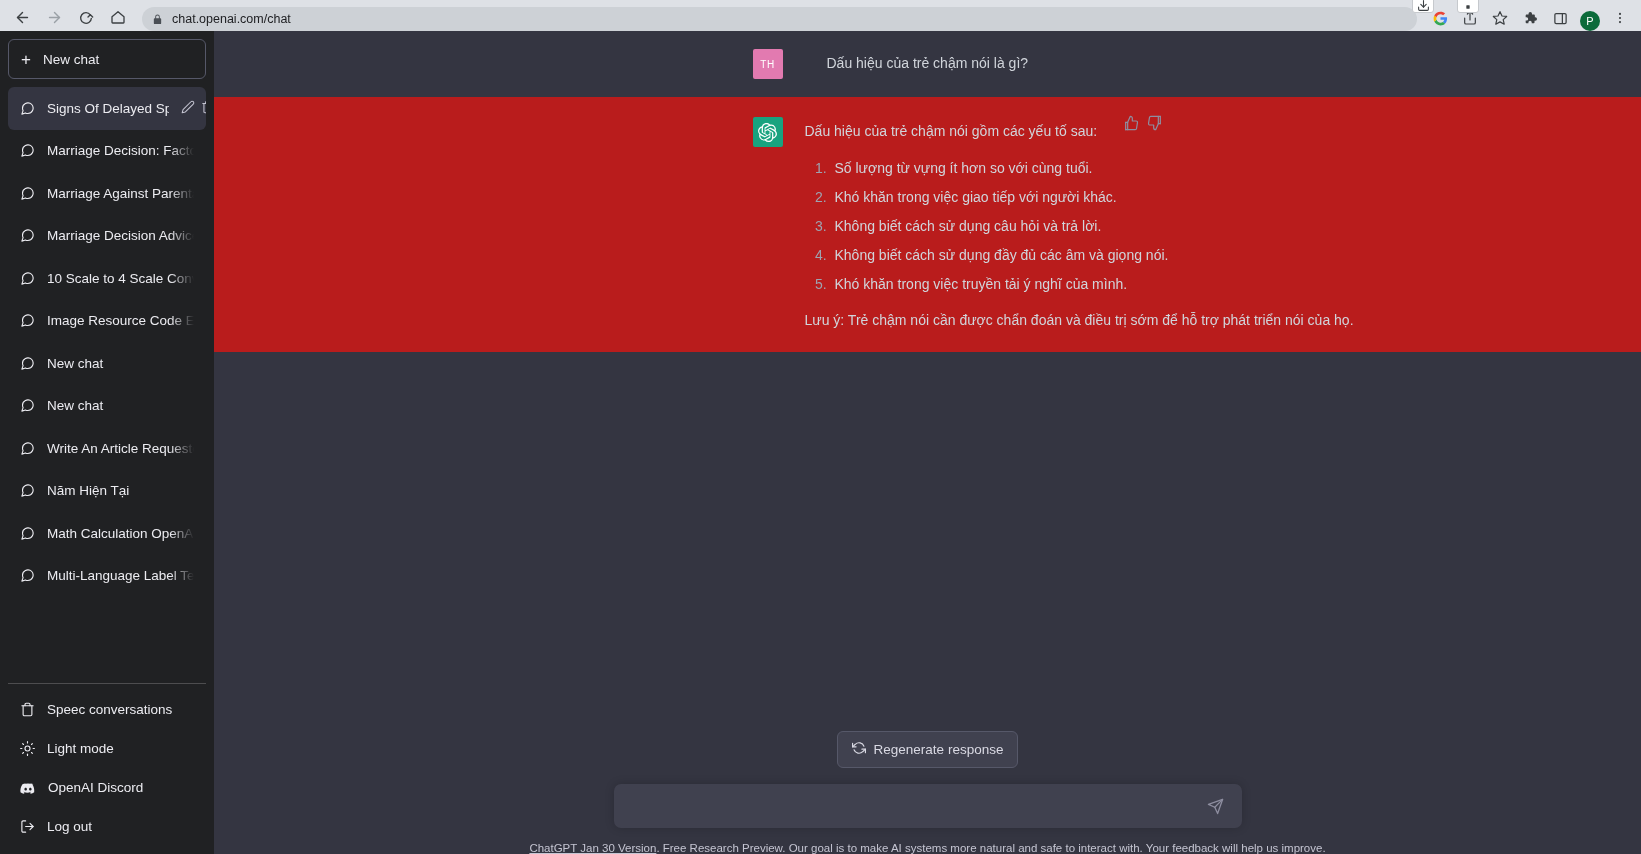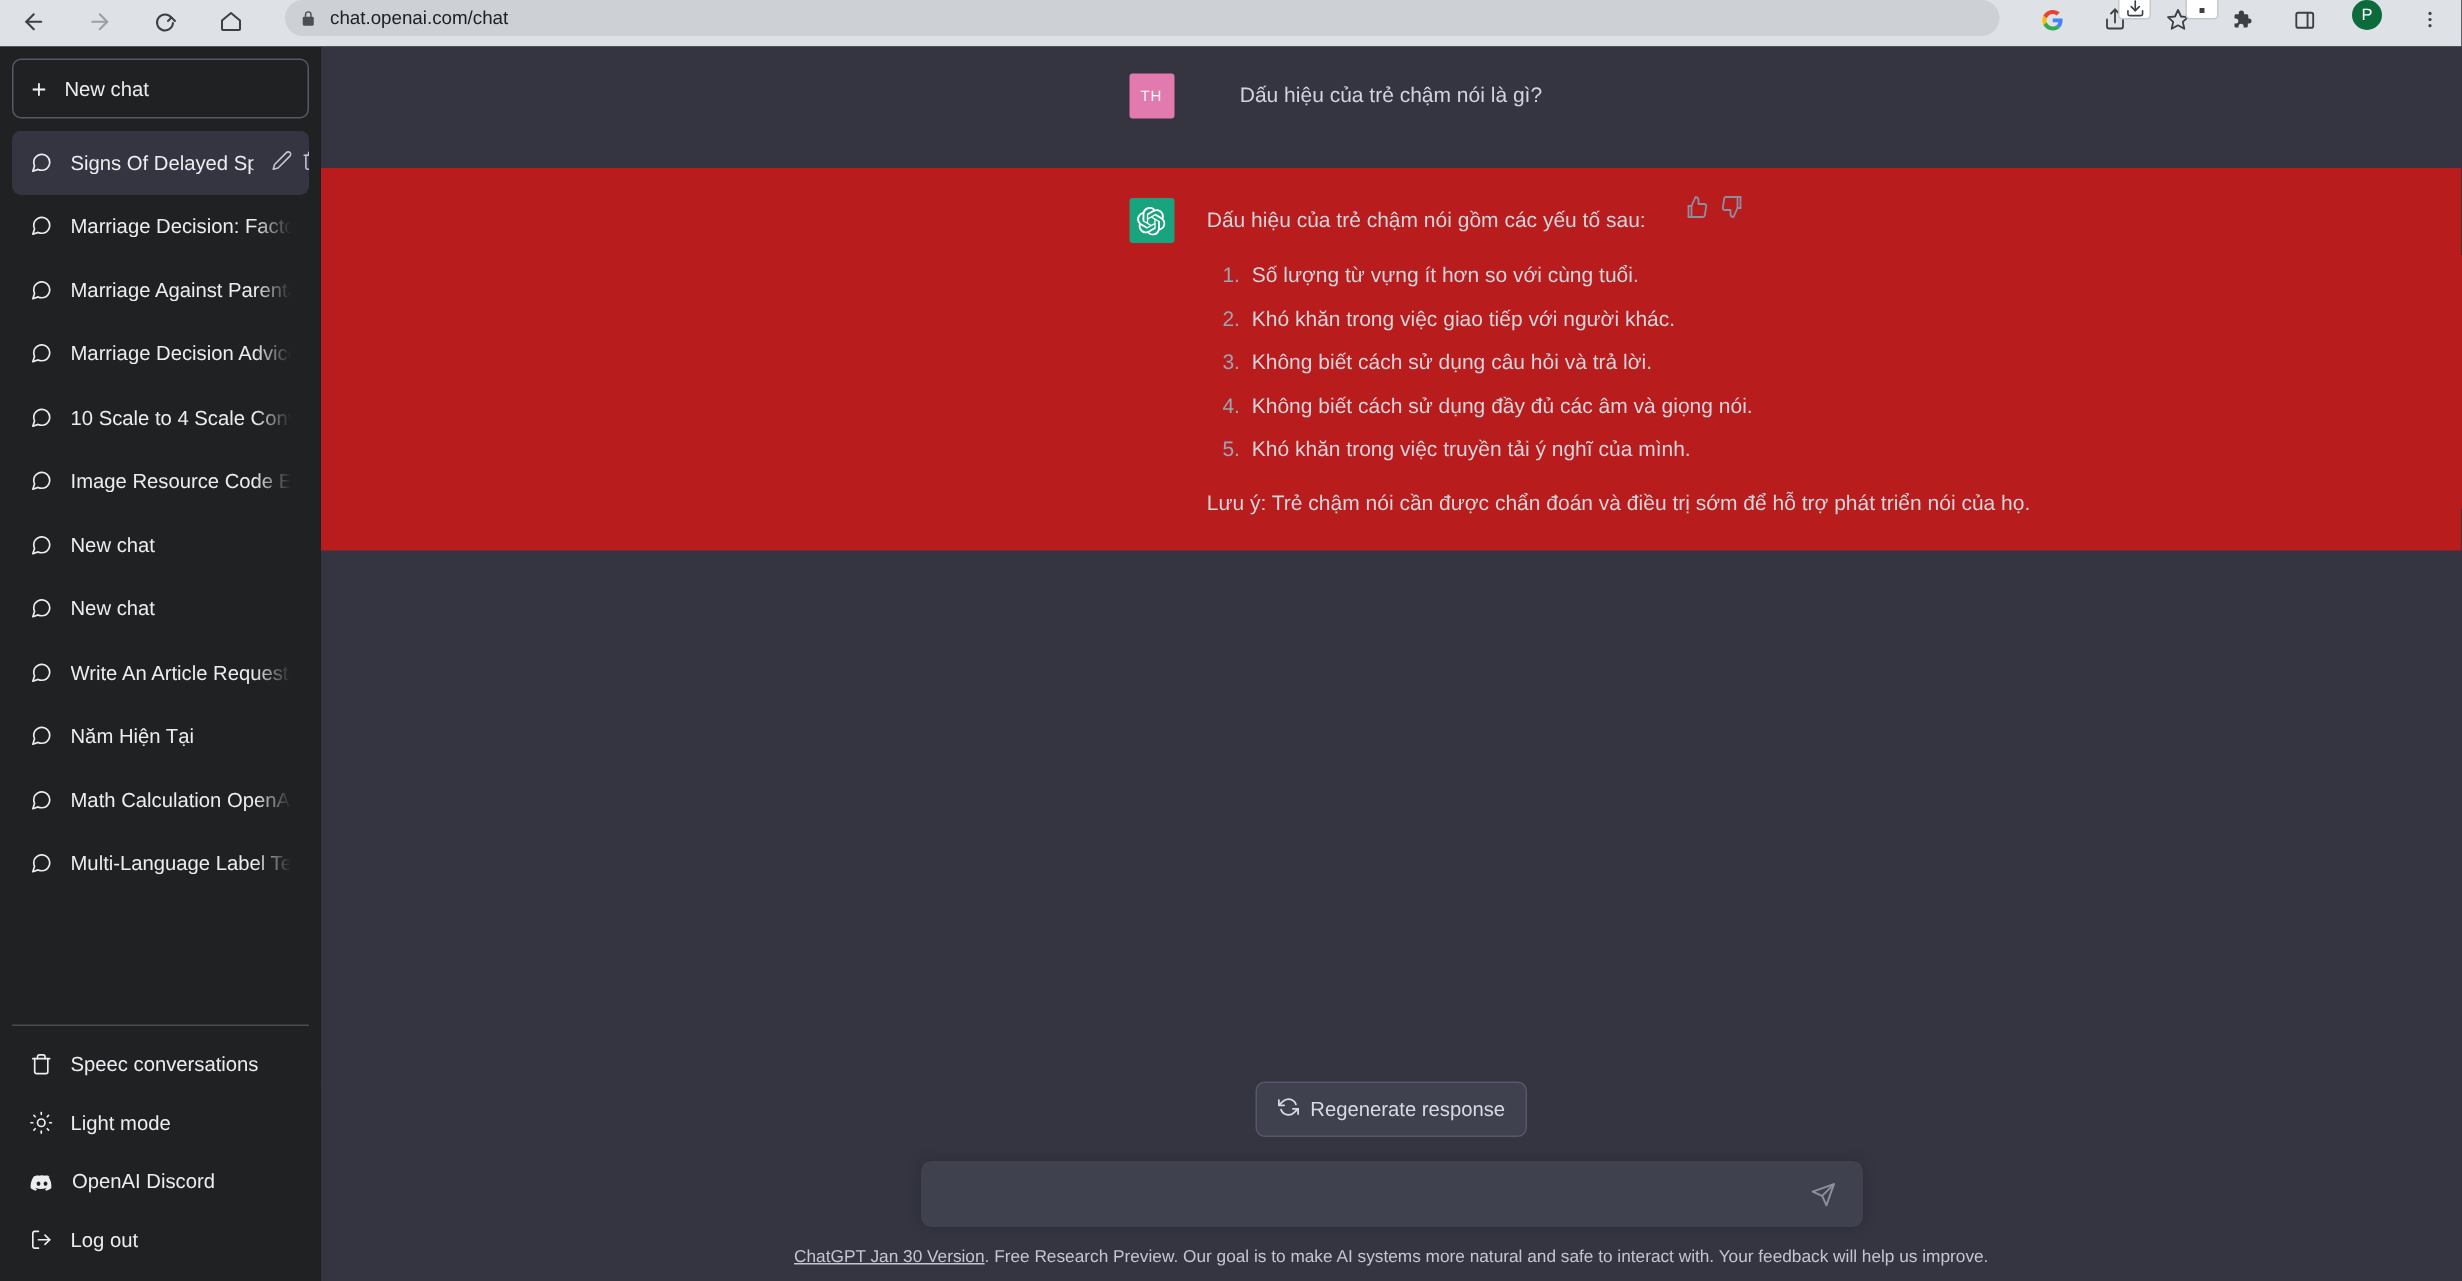--- a/index.html
+++ b/index.html
@@ -8,23 +8,23 @@
     overflow: hidden;
     font-family: "Liberation Sans", sans-serif;
     background: #343541;
   }
 
   
   #browser-chrome {
     height: 31px;
     background: #dee1e6;
     display: flex;
-    align-items: flex-start;
+    align-items: flex-end;
     padding: 0 8px;
-    gap: 16px;
+    gap: 4px;
     position: relative;
   }
   .nav-btn {
     width: 28px; height: 28px;
     display: flex; align-items: center; justify-content: center;
     border-radius: 50%;
     color: #3c4043;
     flex: 0 0 auto;
   }
   .nav-btn svg { display: block; }
@@ -185,21 +185,21 @@
   .msg-row.user { background: #343541; }
   .msg-row.bot  { background: #b91c1c; }
   .msg-inner {
     width: 100%;
     max-width: 1130px;
     display: flex;
     padding: 20px 40px 20px 0;
     gap: 22px;
     position: relative;
   }
-  .msg-row.user .msg-inner { padding-top: 18px; padding-bottom: 33px; gap: 44px; }
+  .msg-row.user .msg-inner { padding-top: 18px; padding-bottom: 18px; gap: 44px; }
   .avatar {
     width: 30px; height: 30px;
     flex: 0 0 30px;
     margin-left: 390px;
     display: flex; align-items: center; justify-content: center;
     font-size: 10px;
     color: #fff;
     border-radius: 2px;
   }
   .avatar.user { background: #e27ab0; letter-spacing: .5px; }
@@ -232,21 +232,20 @@
     display: flex;
     gap: 8px;
     color: #8e8ea0;
   }
   .fb-btn { display: flex; align-items: center; }
 
   
   #bottom-area {
     position: absolute;
     left: 0; right: 0; bottom: 0;
-    padding-bottom: 10px;
     background: #343541;
   }
   #regen-wrap { display: flex; justify-content: center; margin-bottom: 16px; }
   #regenerate-btn {
     border: 1px solid #565869;
     background: #40414f;
     border-radius: 6px;
     color: #d9d9e3;
     font-size: 13.5px;
     padding: 9px 14px;

